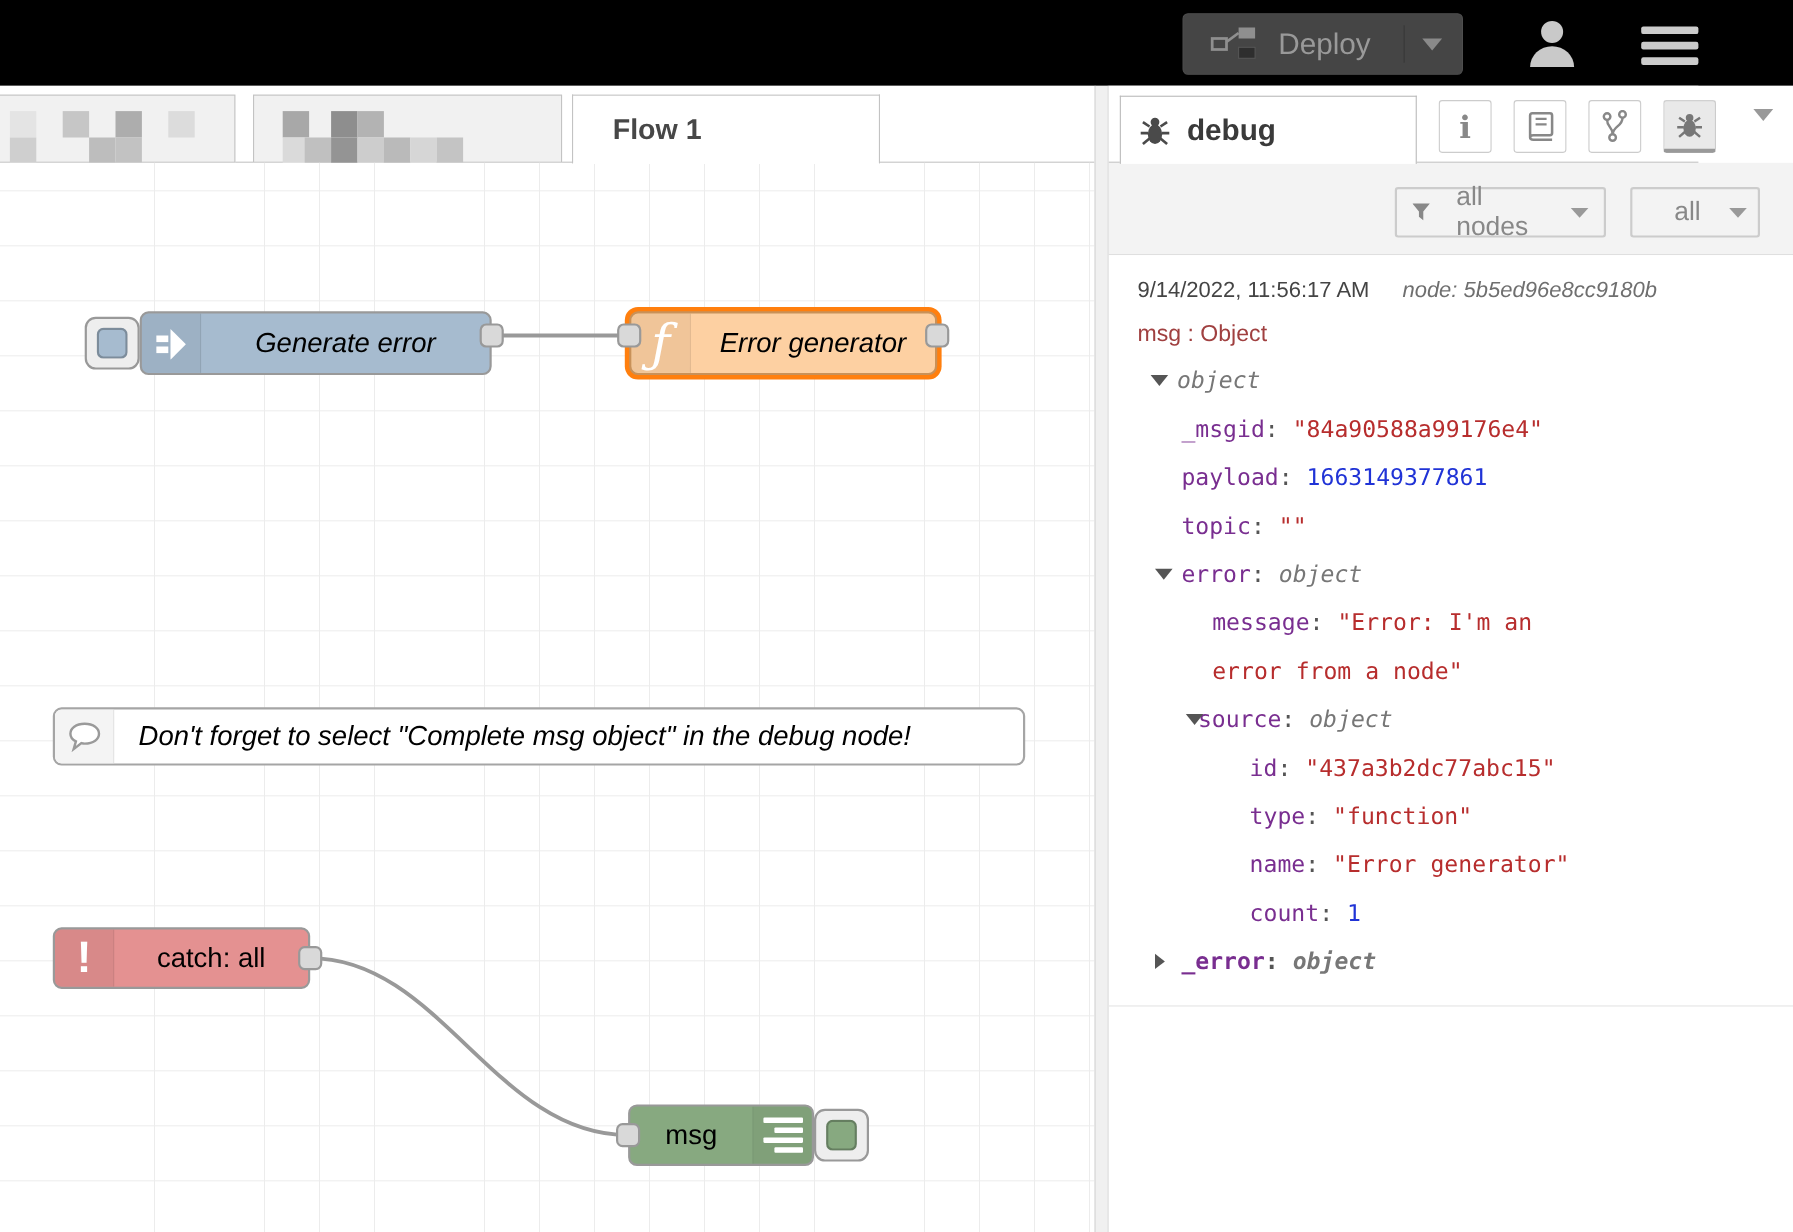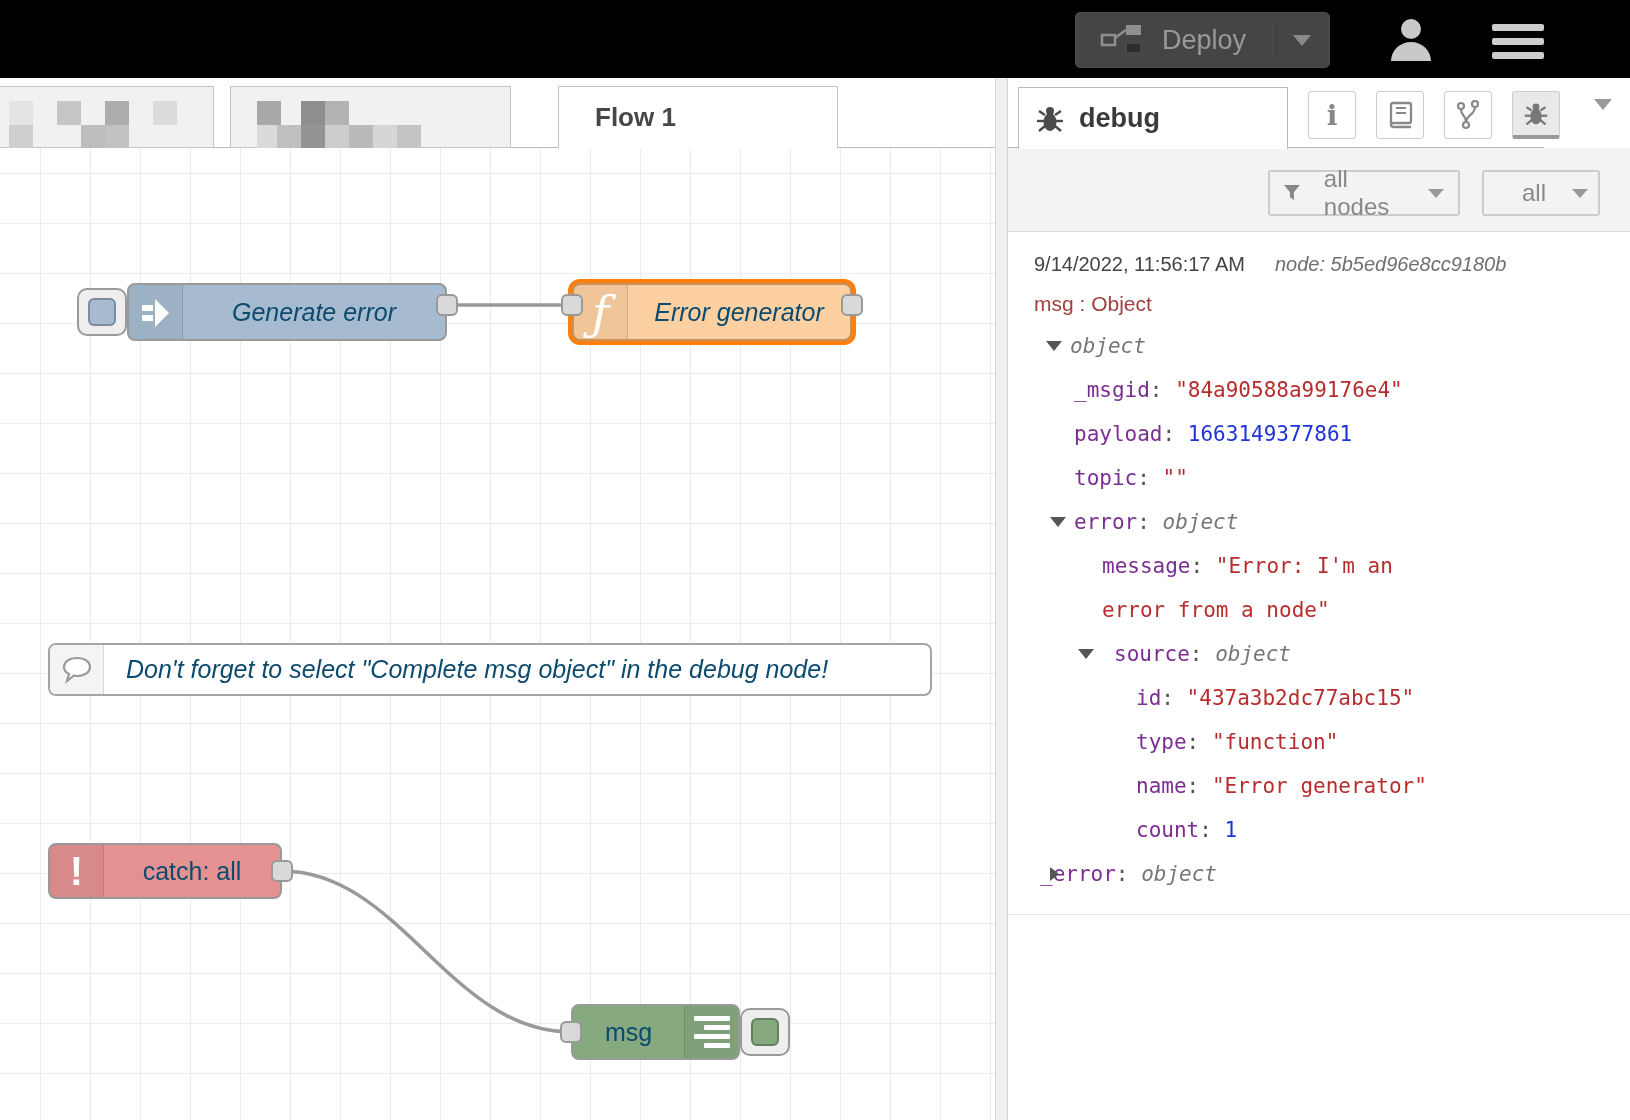--- a/index.html
+++ b/index.html
@@ -35,21 +35,21 @@
   .tab-caret { position:absolute; left:912px; top:104px; }
 
   
   .canvas { position:absolute; left:0; top:148px; width:995px; height:972px; background:#fff;
     background-image:linear-gradient(#ececec 1px, transparent 1px),
                      linear-gradient(90deg,#ececec 1px, transparent 1px);
     background-size:50px 50px; background-position:40px 25px; }
   .wires { position:absolute; left:0; top:0; }
   .node { position:absolute; height:58px; border:2px solid #999; border-radius:8px;
     display:flex; align-items:center; cursor:pointer; }
-  .node-label { flex:1; text-align:center; font-size:25px; color:#0c4a6e; white-space:nowrap; }
+  .node-label { flex:1; text-align:center; font-size:25px; color:#000000; white-space:nowrap; }
   .node-label.it { font-style:italic; }
   .icon-region { width:54px; align-self:stretch; background:rgba(0,0,0,0.05);
     display:flex; align-items:center; justify-content:center; }
   .icon-region.left { border-right:1px solid rgba(0,0,0,0.12); border-radius:6px 0 0 6px; }
   .icon-region.right { border-left:1px solid rgba(0,0,0,0.12); border-radius:0 6px 6px 0; }
   .port { position:absolute; width:22px; height:22px; background:#d9d9d9; border:2px solid #999;
     border-radius:6px; cursor:crosshair; }
   .sq-btn { position:absolute; width:50px; height:48px; background:#eee; border:2px solid #999;
     border-radius:10px; cursor:pointer; }
   .sq-btn .inner { position:absolute; left:9px; top:8px; width:28px; height:28px;
@@ -149,21 +149,21 @@
     <div class="mosaic" style="left:70px;top:14px;background:#8e8e8e;"></div>
     <div class="mosaic" style="left:94px;top:14px;background:#b3b3b3;"></div>
     <div class="mosaic" style="left:26px;top:38px;background:#dadada;"></div>
     <div class="mosaic" style="left:46px;top:38px;background:#c0c0c0;"></div>
     <div class="mosaic" style="left:70px;top:38px;background:#949494;"></div>
     <div class="mosaic" style="left:94px;top:38px;background:#cdcdcd;"></div>
     <div class="mosaic" style="left:118px;top:38px;background:#bababa;"></div>
     <div class="mosaic" style="left:142px;top:38px;background:#d6d6d6;"></div>
     <div class="mosaic" style="left:166px;top:38px;background:#c4c4c4;"></div>
   </div>
-  <div class="flow-tab active" style="left:520px; width:280px;margin-left:38px;">
+  <div class="flow-tab active" style="left:520px; width:280px;">
     <span class="flow-tab-label">Flow 1</span>
   </div>
   <button class="tab-add">+</button>
   <span class="tab-caret"><span class="caret-down"></span></span>
 </div>
 
 <div class="canvas">
   <svg class="wires" width="995" height="972">
     <path d="M447 157 L572 157" stroke="#999" stroke-width="3.5" fill="none"></path>
     <path d="M282 723 C400 723 450 884 571 884" stroke="#999" stroke-width="3.5" fill="none" stroke-linecap="round"></path>
@@ -310,22 +310,22 @@
         <span>9/14/2022, 11:56:17 AM</span><span class="node-id">node: 5b5ed96e8cc9180b</span>
       </div>
       <div class="msg-topic">msg : Object</div>
       <div class="tree" id="tree">
           <div class="tree-row" style="padding-left: 62px;"><span class="tree-caret down" style="left: 38px;"></span><span class="v-object">object</span></div>
           <div class="tree-row" style="padding-left: 66px;"><span class="k">_msgid</span>: <span class="v-string">"84a90588a99176e4"</span></div>
           <div class="tree-row" style="padding-left: 66px;"><span class="k">payload</span>: <span class="v-number">1663149377861</span></div>
           <div class="tree-row" style="padding-left: 66px;"><span class="k">topic</span>: <span class="v-string">""</span></div>
           <div class="tree-row" style="padding-left: 66px;"><span class="tree-caret down" style="left: 42px;"></span><span class="k">error</span>: <span class="v-object">object</span></div>
           <div class="tree-row wraprow" style="padding-left: 94px;"><span class="k">message</span>: <span class="v-string">"Error: I'm an error from a node"</span></div>
-          <div class="tree-row" style="padding-left: 106px;"><span class="tree-caret down" style="left: 70px;"></span><span class="k">source</span>: <span class="v-object">object</span></div>
+          <div class="tree-row" style="padding-left: 81px;"><span class="tree-caret down" style="left: 70px;"></span><span class="k">source</span>: <span class="v-object">object</span></div>
           <div class="tree-row" style="padding-left: 128px;"><span class="k">id</span>: <span class="v-string">"437a3b2dc77abc15"</span></div>
           <div class="tree-row" style="padding-left: 128px;"><span class="k">type</span>: <span class="v-string">"function"</span></div>
           <div class="tree-row" style="padding-left: 128px;"><span class="k">name</span>: <span class="v-string">"Error generator"</span></div>
           <div class="tree-row" style="padding-left: 128px;"><span class="k">count</span>: <span class="v-number">1</span></div>
-          <div class="tree-row" style="padding-left: 32px;"><span class="tree-caret right" style="left: 42px;"></span><span class="k">_error</span>: <span class="v-object">object</span></div>
+          <div class="tree-row" style="padding-left: 66px; font-weight: bold;"><span class="tree-caret right" style="left: 42px;"></span><span class="k">_error</span>: <span class="v-object">object</span></div>
         </div>
     </div>
   </div>
 </div>
 
 </body></html>

